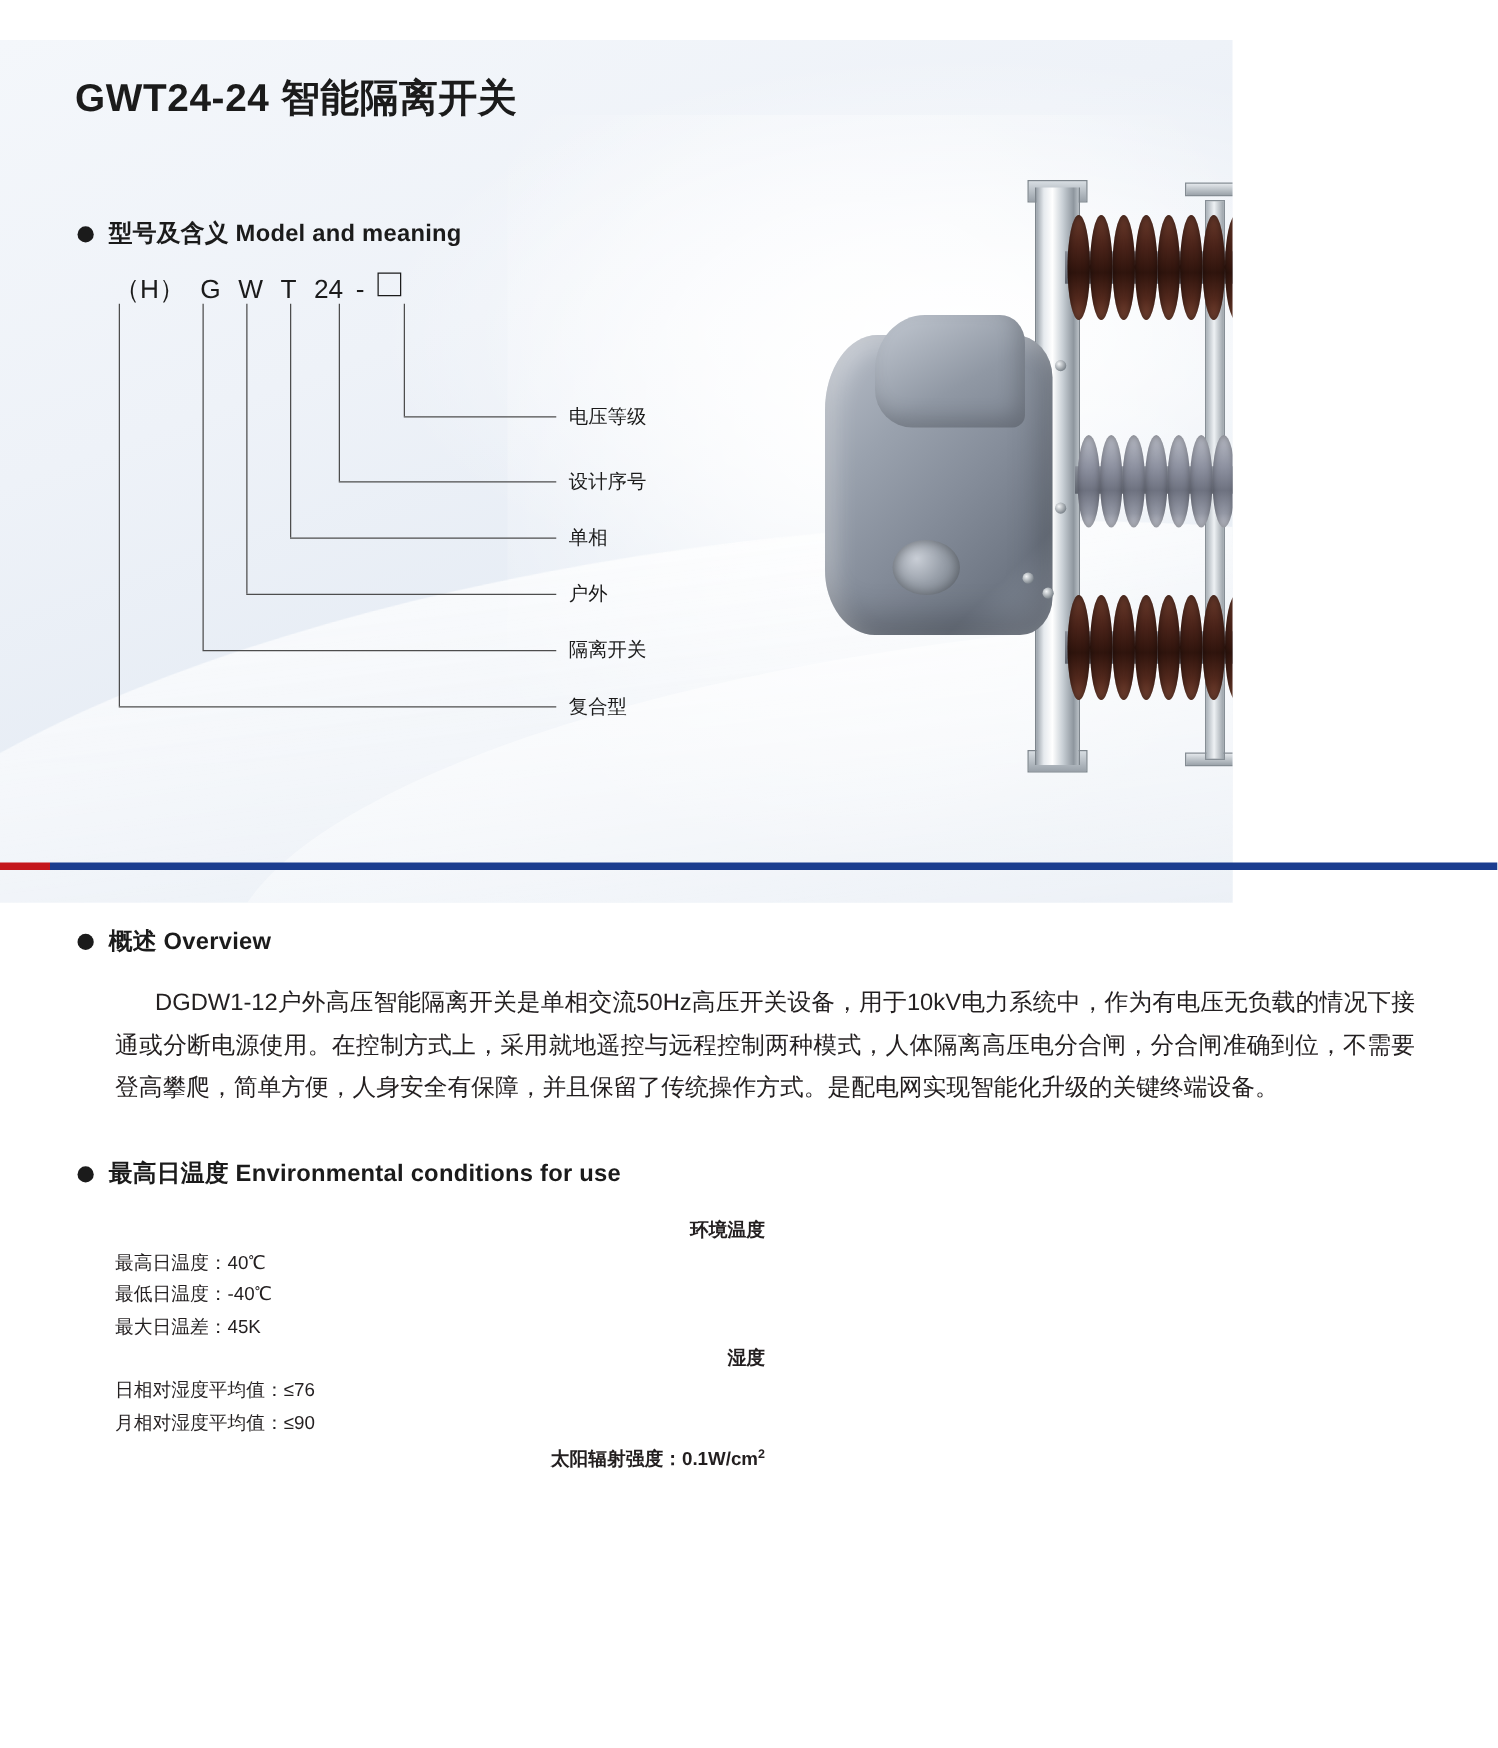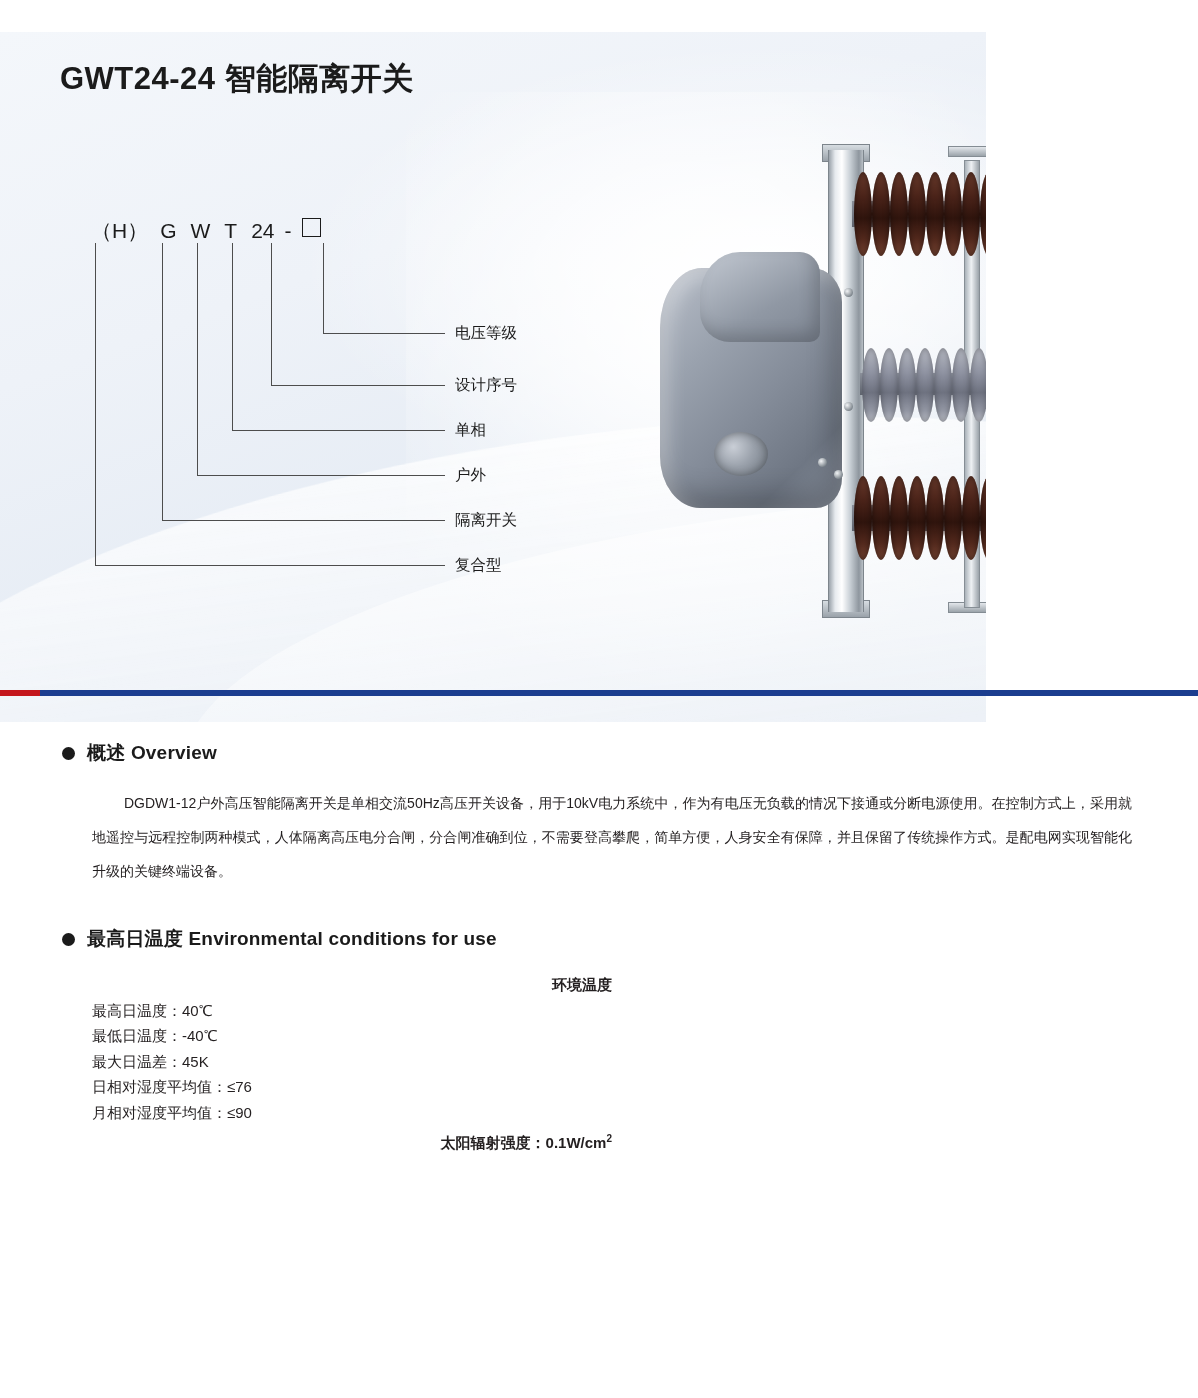--- a/index.html
+++ b/index.html
@@ -238,21 +238,21 @@
   }
   .hero-rule .red { position:absolute; left:0; top:0; width:40px; height:6px; background:#c4161c; }
   .hero-rule .blue { position:absolute; left:40px; top:0; width:1158px; height:6px; background:#1b3d8f; }
 
   
   .ov-head { left: 62px; top: 740px; }
   .ov-body {
     position: absolute;
     left: 92px; top: 786px;
     width: 1040px;
-    font-size: 14px;
+    font-size: 19px;
     line-height: 34px;
     color: #231f20;
     text-align: justify;
     text-indent: 32px;
   }
 
   
   .env-head { left: 62px; top: 926px; }
   .env-list {
     position: absolute;
@@ -268,20 +268,24 @@
 </head>
 <body>
 
 <div class="hero">
   <div class="hero-glow"></div>
   <div class="hero-swoosh"></div>
   <div class="hero-swoosh2"></div>
 
   <div class="title">GWT24-24 智能隔离开关</div>
 
+  <div class="sec-head" style="left:62px; top:142px;">
+    <span class="bullet"></span>
+    <span class="txt">型号及含义 Model and meaning</span>
+  </div>
 
   <div class="model-wrap">
     <div class="model-code">
       <span>（H）</span><span style="display:inline-block;width:12px"></span><span>G</span><span style="display:inline-block;width:14px"></span><span>W</span><span style="display:inline-block;width:14px"></span><span>T</span><span style="display:inline-block;width:14px"></span><span>24</span><span style="display:inline-block;width:10px"></span><span>-</span><span style="display:inline-block;width:10px"></span><span class="sq-box"></span>
     </div>
 
     <div class="leader vline" style="left:10px;  top:26px; height:322px;"></div>
     <div class="leader vline" style="left:77px;  top:26px; height:277px;"></div>
     <div class="leader vline" style="left:112px; top:26px; height:232px;"></div>
     <div class="leader vline" style="left:147px; top:26px; height:187px;"></div>
@@ -377,17 +381,18 @@
   <span class="bullet"></span>
   <span class="txt">最高日温度 Environmental conditions for use</span>
 </div>
 
 <div class="env-list">
   <div class="b">环境温度</div>
   <div>最高日温度：40℃</div>
   <div>最低日温度：-40℃</div>
   <div>最大日温差：45K</div>
 
+  <div class="b">湿度</div>
   <div>日相对湿度平均值：≤76</div>
   <div>月相对湿度平均值：≤90</div>
 
   <div class="b"><span>太阳辐射强度：0.1W/cm</span><sup>2</sup></div>
 </div>
 
 </body></html>

